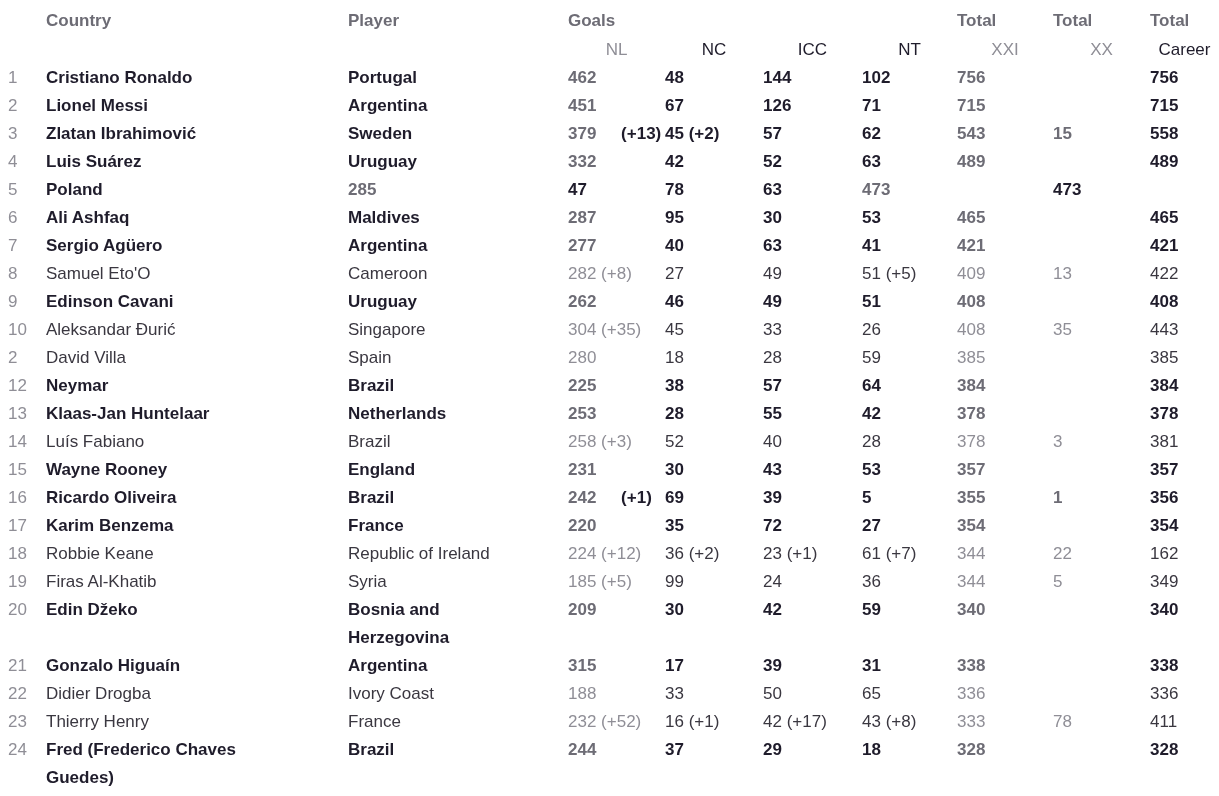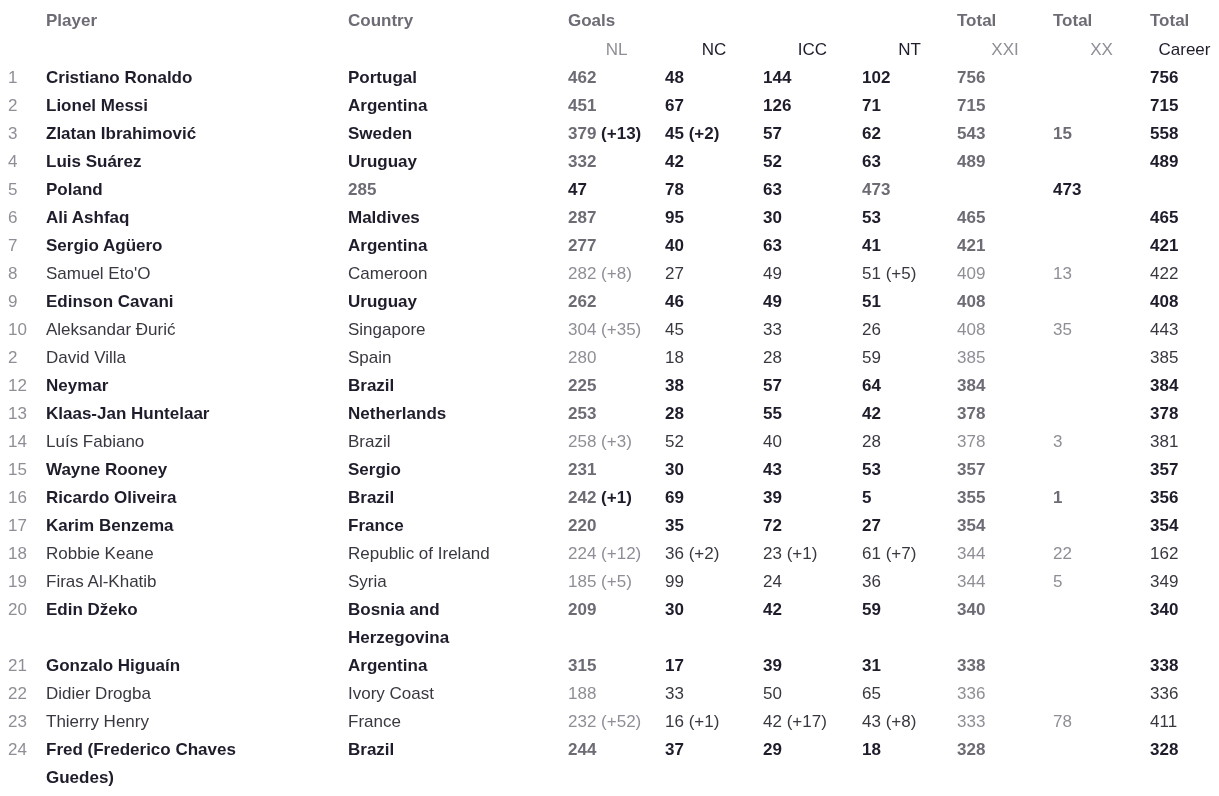--- a/index.html
+++ b/index.html
@@ -28,31 +28,31 @@
   .row{line-height:28px;min-height:28px;}
   .cell-rank{color:var(--gray-light);}
   .cell-player,.cell-country{color:var(--dark);}
   .cell-player .w{display:inline-block;max-width:220px;}
   .cell-country .w{display:inline-block;max-width:160px;}
   .c-gray{color:var(--gray-light);}
   .c-dark{color:var(--dark);}
   .row.b .cell-player,.row.b .cell-country{color:var(--black);font-weight:700;}
   .row.b .c-gray{color:var(--gray-bold);font-weight:700;}
   .row.b .c-dark{color:var(--black);font-weight:700;}
-  .row.b .nl-plus{color:var(--black);}
+  .row.b .nl-plus{color:var(--black);padding-left:20px;}
 </style>
 </head>
 <body>
 
 <div class="page">
 
   <div class="grid-row hline1">
     <div></div>
+    <div>Country</div>
     <div>Player</div>
-    <div>Country</div>
     <div>Goals</div>
     <div></div>
       <div></div>
       <div></div>
     <div>Total</div>
     <div>Total</div>
     <div>Total</div>
   </div>
 
   <div class="grid-row hline2">
@@ -232,21 +232,21 @@
         <div class="c-dark">52</div>
         <div class="c-dark">40</div>
         <div class="c-dark">28</div>
         <div class="c-gray">378</div>
         <div class="c-gray">3</div>
         <div class="c-dark">381</div>
       </div>
       <div class="grid-row row b">
         <div class="cell-rank">15</div>
         <div class="cell-player"><span class="w">Wayne Rooney</span></div>
-        <div class="cell-country"><span class="w">Sergio</span></div>
+        <div class="cell-country"><span class="w">England</span></div>
         <div class="c-gray"><span class="nl-base">231</span></div>
         <div class="c-dark">30</div>
         <div class="c-dark">43</div>
         <div class="c-dark">53</div>
         <div class="c-gray">357</div>
         <div class="c-gray"></div>
         <div class="c-dark">357</div>
       </div>
       <div class="grid-row row b">
         <div class="cell-rank">16</div>

